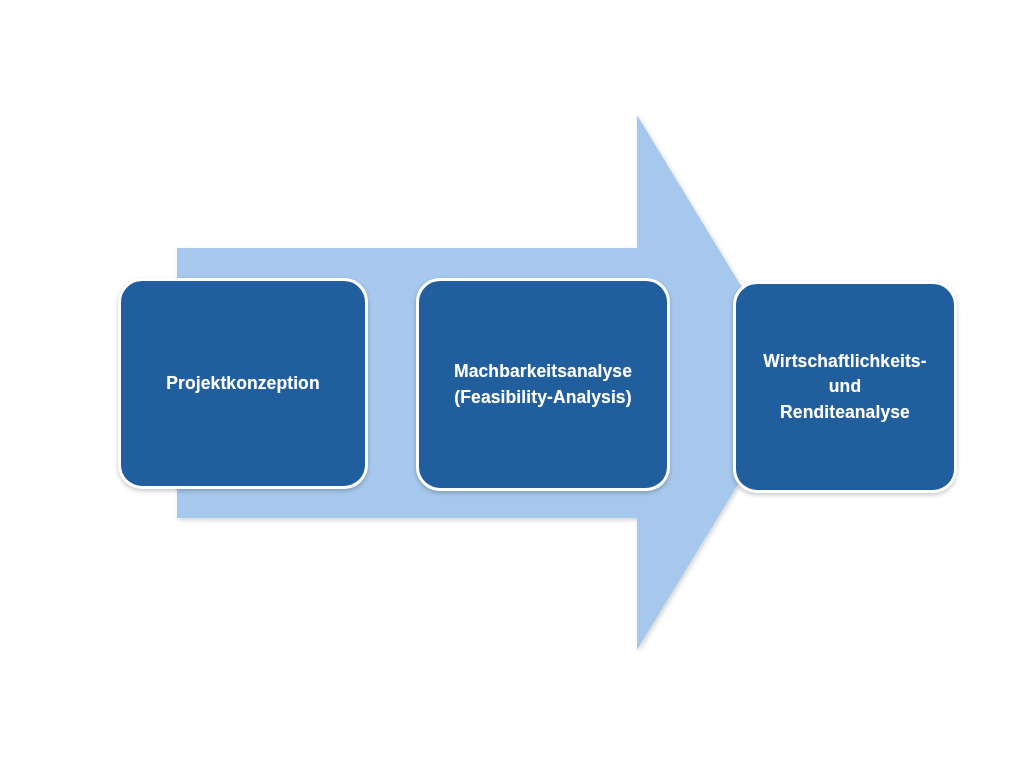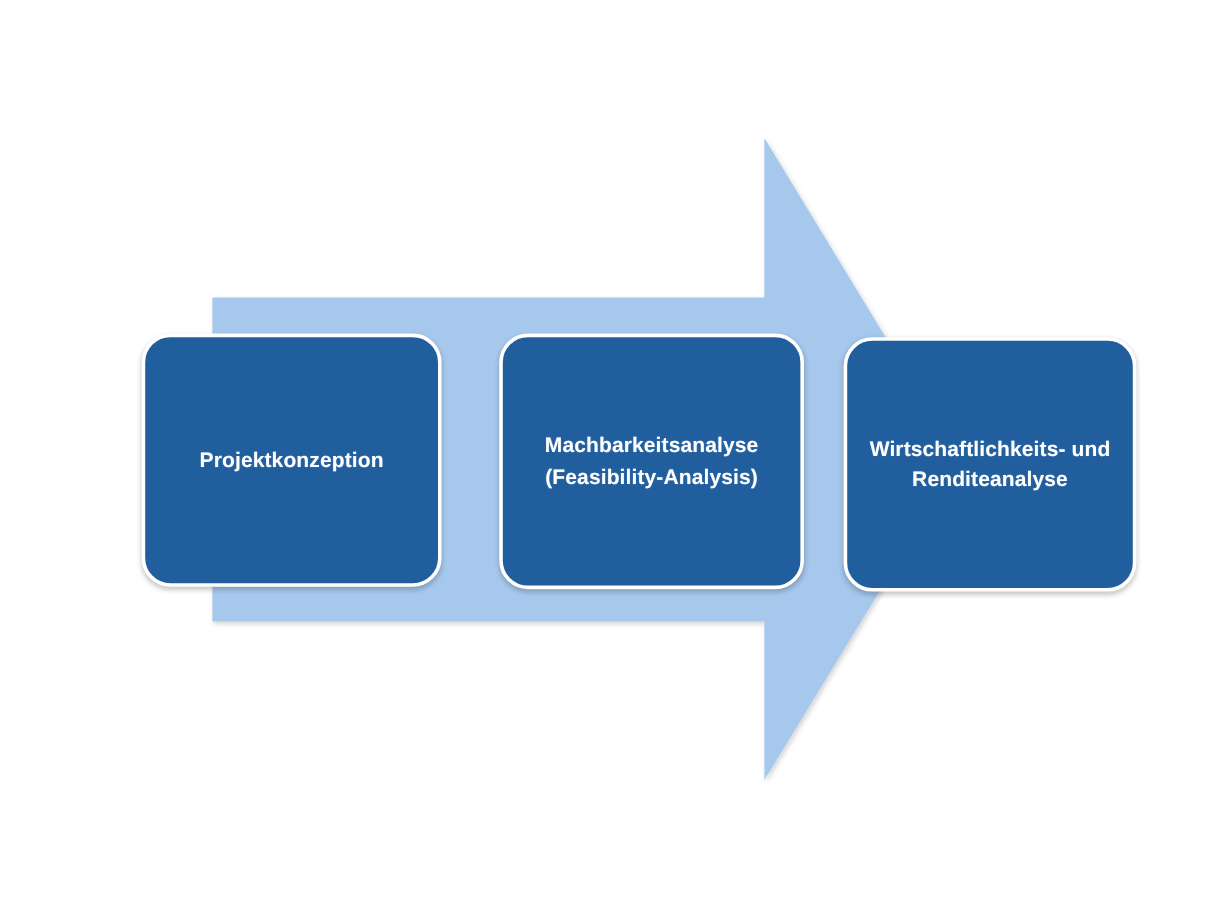--- a/index.html
+++ b/index.html
@@ -65,23 +65,23 @@
   }
 
   #box-2 {
     left: 416px;
     top: 278px;
     width: 254px;
     height: 213px;
   }
 
   #box-3 {
-    left: 703px;
+    left: 733px;
     top: 281px;
-    width: 244px;
+    width: 224px;
     height: 212px;
   }
 </style>
 </head>
 <body>
 
 <div id="diagram-canvas">
 
   <svg class="arrow-layer" viewBox="0 0 1024 768" width="1024" height="768" xmlns="http://www.w3.org/2000/svg">
     <defs>

